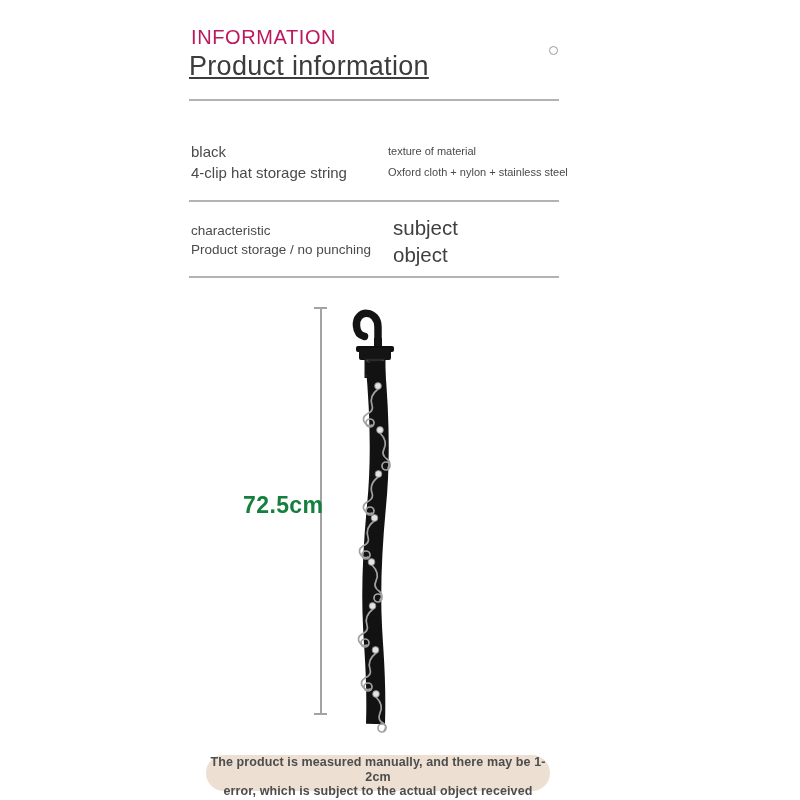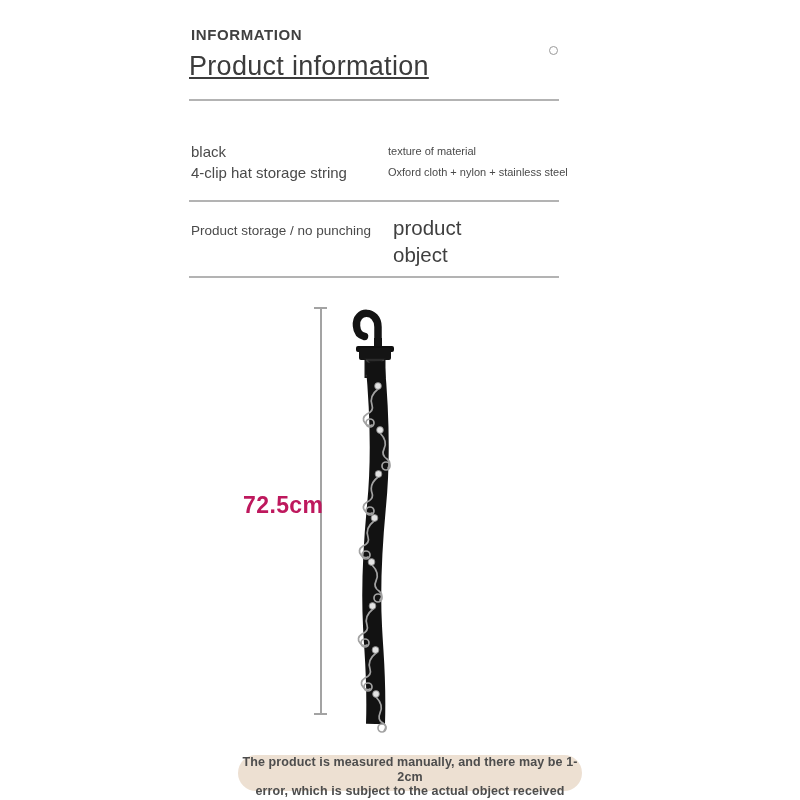--- a/index.html
+++ b/index.html
@@ -7,22 +7,22 @@
     position: relative;
     width: 800px;
     height: 800px;
     background: #ffffff;
     overflow: hidden;
     font-family: "Liberation Sans", sans-serif;
   }
   
   .eyebrow {
     position: absolute; left: 191px; top: 26px;
-    font-size: 15px; font-weight: bold; letter-spacing: 0.6px;
-    color: #404040;
+    font-size: 20px; font-weight: normal; letter-spacing: 0.6px;
+    color: #be185d;
   }
   .page-title {
     position: absolute; left: 189px; top: 51px;
     font-size: 27px; font-weight: 500; letter-spacing: 0.3px;
     color: #3c3c3c;
     text-decoration: underline;
   }
   .watermark-ring {
     position: absolute; left: 549px; top: 46px;
     width: 7px; height: 7px; border-radius: 50%;
@@ -46,32 +46,31 @@
   .measure-line {
     position: absolute; left: 320px; top: 308px;
     width: 1.5px; height: 406px; background: #a3a3a3;
   }
   .measure-tick { position: absolute; left: 314px; width: 13px; height: 1.5px; background: #a3a3a3; }
   .measure-tick.top { top: 307px; }
   .measure-tick.bottom { top: 713px; }
   .measure-label {
     position: absolute; left: 243px; top: 492px;
     font-size: 23px; font-weight: bold; letter-spacing: 0.4px;
-    color: #be185d;
+    color: #15803d;
   }
   
   .product-figure { position: absolute; left: 325px; top: 296px; width: 100px; height: 440px; }
   
   .footnote {
     position: absolute; left: 206px; top: 755px;
     width: 344px; height: 36px; border-radius: 18px;
     background: #ede0d2;
     display: flex; flex-direction: column; align-items: center; justify-content: flex-start;
     text-align: center;
-    margin-left: 32px;
   }
   .footnote div {
     font-size: 12.5px; font-weight: bold; color: #4d4d4d; line-height: 14.5px;
     letter-spacing: 0.1px;
   }
 </style>
 </head>
 <body>
 
 <div class="canvas">
@@ -85,24 +84,25 @@
     <span class="lbl">black</span>
     <span class="val">4-clip hat storage string</span>
   </div>
   <div class="cell r1-right">
     <span class="lbl">texture of material</span>
     <span class="val">Oxford cloth + nylon + stainless steel</span>
   </div>
   <div class="divider d2"></div>
 
   <div class="cell r2-left">
+    <span class="lbl">characteristic</span>
     <span class="val">Product storage / no punching</span>
   </div>
   <div class="cell r2-right">
-    <span class="lbl">product</span>
+    <span class="lbl">subject</span>
     <span class="val">object</span>
   </div>
   <div class="divider d3"></div>
 
   <div class="measure-tick top"></div>
   <div class="measure-line"></div>
   <div class="measure-tick bottom"></div>
   <div class="measure-label">72.5cm</div>
 
   <svg class="product-figure" viewBox="0 0 100 440" xmlns="http://www.w3.org/2000/svg">

